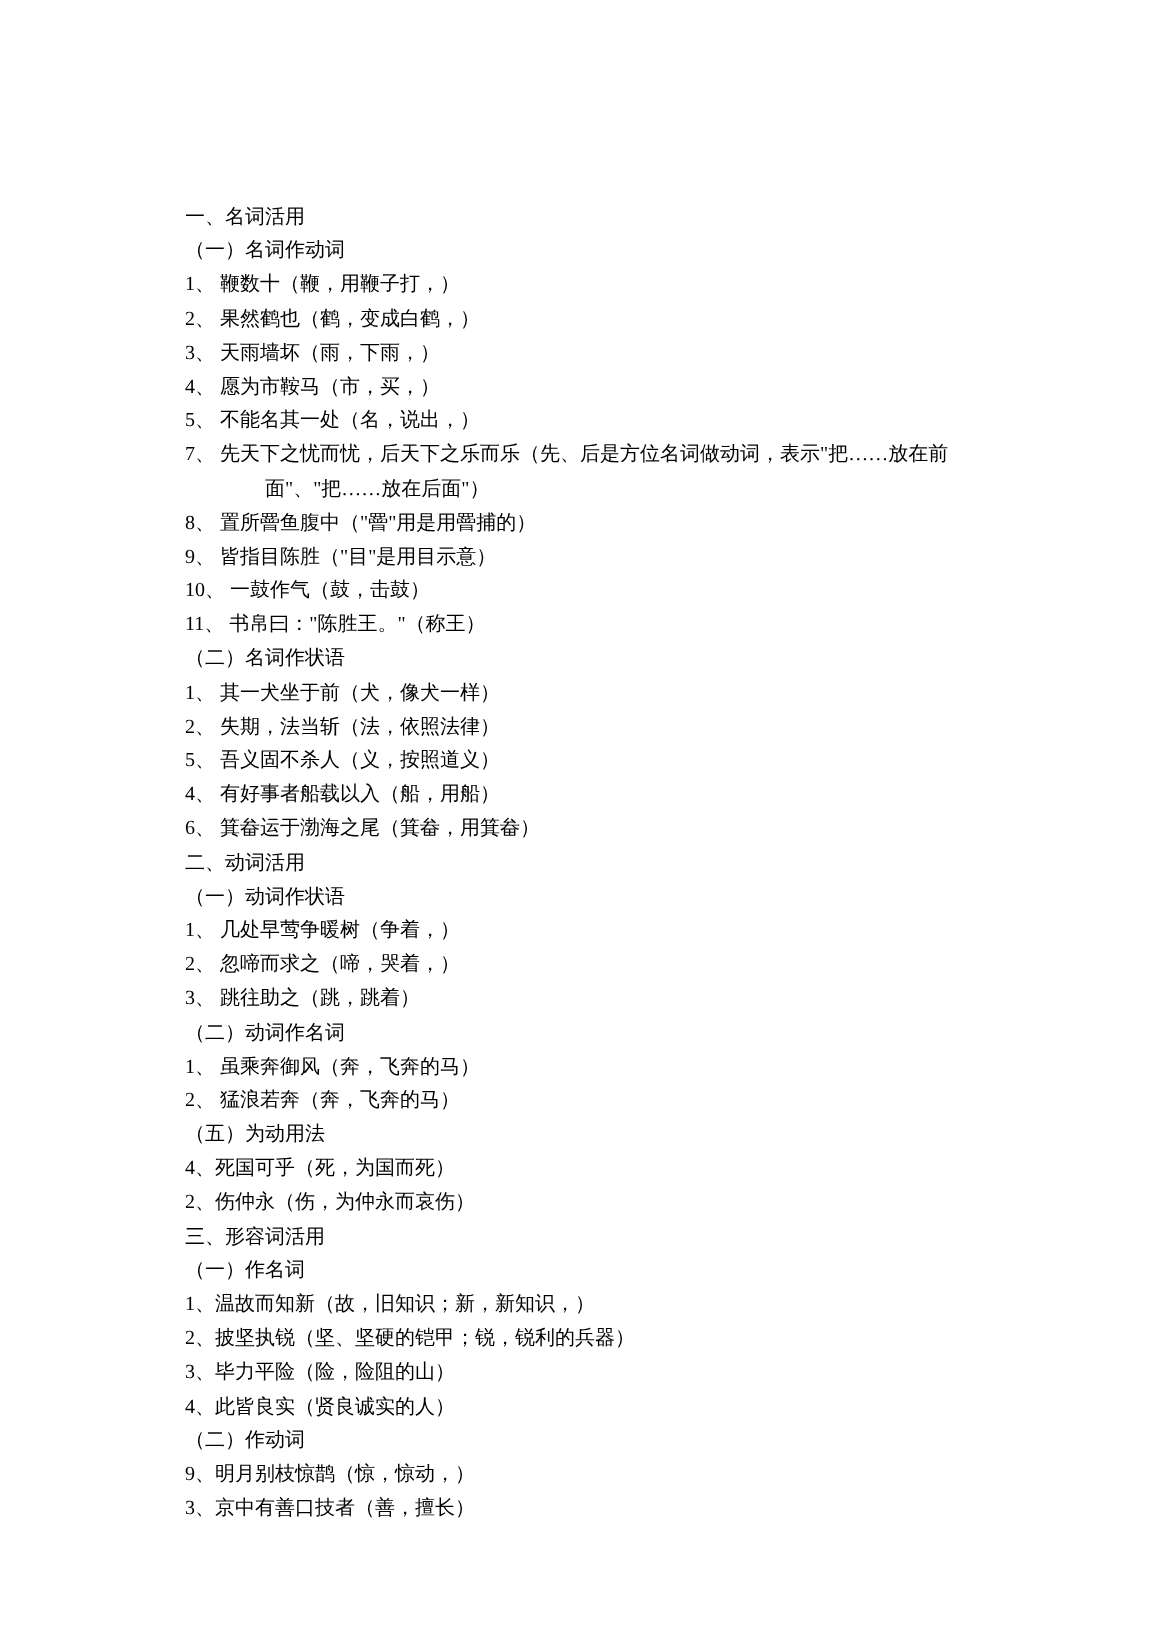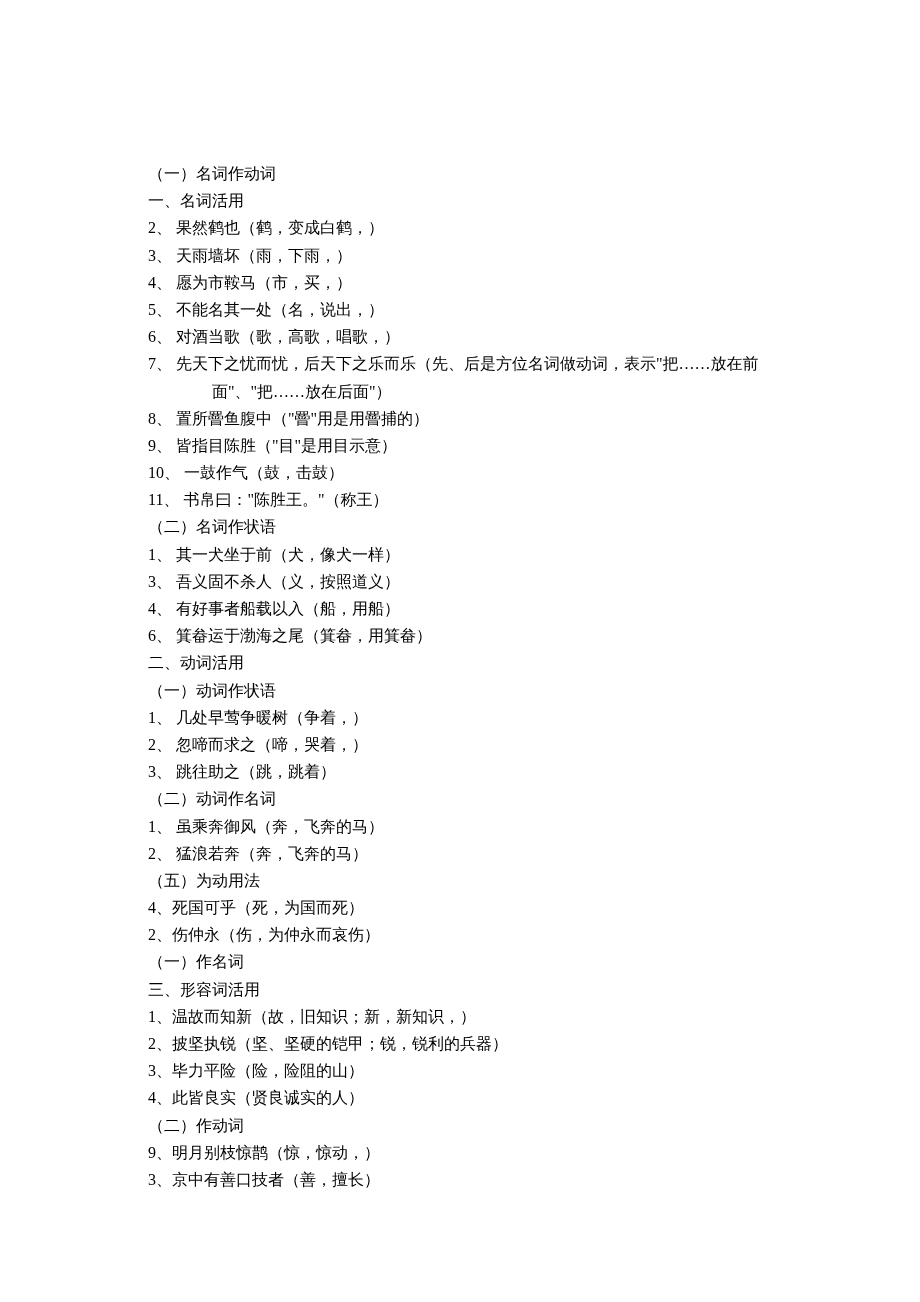--- a/index.html
+++ b/index.html
@@ -20,51 +20,52 @@
   }
   .continuation {
     padding-left: 64px;
   }
 </style>
 </head>
 <body>
 
 <div class="page">
   <div id="content">
+      <div class="line">一、名词活用</div>
       <div class="line">（一）名词作动词</div>
-      <div class="line">一、名词活用</div>
+      <div class="line">1、    鞭数十（鞭，用鞭子打，）</div>
       <div class="line">2、    果然鹤也（鹤，变成白鹤，）</div>
       <div class="line">3、    天雨墙坏（雨，下雨，）</div>
       <div class="line">4、    愿为市鞍马（市，买，）</div>
       <div class="line">5、    不能名其一处（名，说出，）</div>
-      <div class="line">6、    对酒当歌（歌，高歌，唱歌，）</div>
       <div class="line">7、    先天下之忧而忧，后天下之乐而乐（先、后是方位名词做动词，表示"把……放在前</div>
       <div class="line continuation">面"、"把……放在后面"）</div>
       <div class="line">8、    置所罾鱼腹中（"罾"用是用罾捕的）</div>
       <div class="line">9、    皆指目陈胜（"目"是用目示意）</div>
       <div class="line">10、   一鼓作气（鼓，击鼓）</div>
       <div class="line">11、   书帛曰："陈胜王。"（称王）</div>
       <div class="line">（二）名词作状语</div>
       <div class="line">1、    其一犬坐于前（犬，像犬一样）</div>
-      <div class="line">3、    吾义固不杀人（义，按照道义）</div>
+      <div class="line">2、    失期，法当斩（法，依照法律）</div>
+      <div class="line">5、    吾义固不杀人（义，按照道义）</div>
       <div class="line">4、    有好事者船载以入（船，用船）</div>
       <div class="line">6、    箕畚运于渤海之尾（箕畚，用箕畚）</div>
       <div class="line">二、动词活用</div>
       <div class="line">（一）动词作状语</div>
       <div class="line">1、    几处早莺争暖树（争着，）</div>
       <div class="line">2、    忽啼而求之（啼，哭着，）</div>
       <div class="line">3、    跳往助之（跳，跳着）</div>
       <div class="line">（二）动词作名词</div>
       <div class="line">1、    虽乘奔御风（奔，飞奔的马）</div>
       <div class="line">2、    猛浪若奔（奔，飞奔的马）</div>
       <div class="line">（五）为动用法</div>
       <div class="line">4、死国可乎（死，为国而死）</div>
       <div class="line">2、伤仲永（伤，为仲永而哀伤）</div>
+      <div class="line">三、形容词活用</div>
       <div class="line">（一）作名词</div>
-      <div class="line">三、形容词活用</div>
       <div class="line">1、温故而知新（故，旧知识；新，新知识，）</div>
       <div class="line">2、披坚执锐（坚、坚硬的铠甲；锐，锐利的兵器）</div>
       <div class="line">3、毕力平险（险，险阻的山）</div>
       <div class="line">4、此皆良实（贤良诚实的人）</div>
       <div class="line">（二）作动词</div>
       <div class="line">9、明月别枝惊鹊（惊，惊动，）</div>
       <div class="line">3、京中有善口技者（善，擅长）</div>
     </div>
 
 </div>

